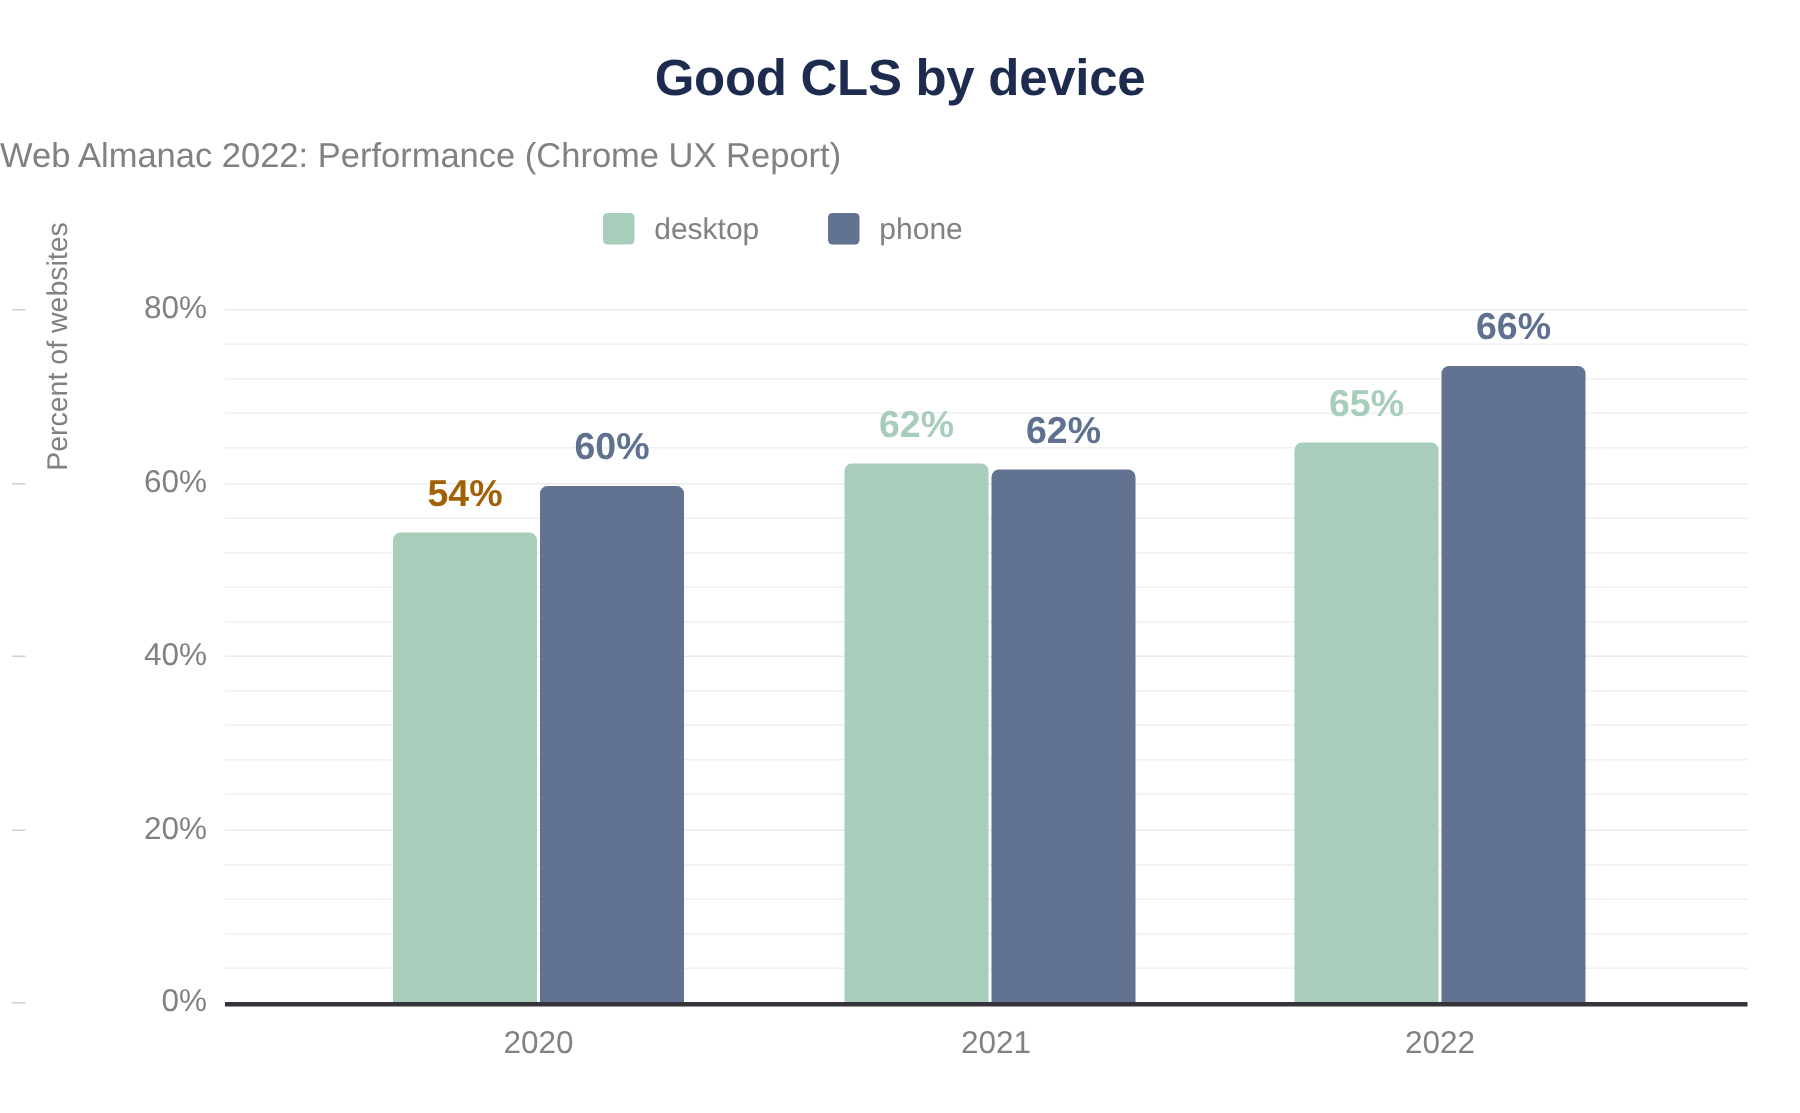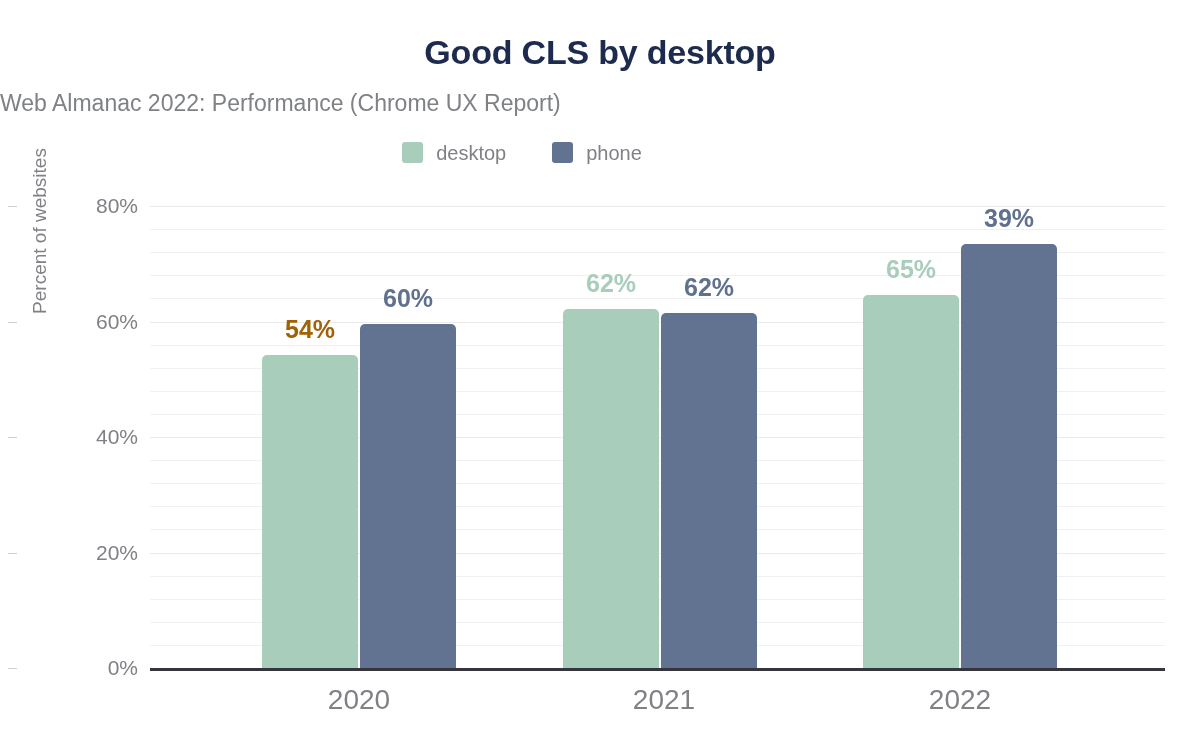--- a/index.html
+++ b/index.html
@@ -152,31 +152,31 @@
   }
   .bar-label.desktop { color: #a8cdbb; }
   .bar-label.phone   { color: #5f718f; }
 
   
   .xtick {
     position: absolute;
     top: 478px;
     width: 240px;
     text-align: center;
-    font-size: 28px;
+    font-size: 21px;
     color: #7f8185;
     transform: translateX(-50%);
   }
 </style>
 </head>
 <body>
 
 <div id="chart-root">
 
-  <div class="title">Good CLS by desktop</div>
+  <div class="title">Good CLS by device</div>
 
   <div class="subtitle">Web Almanac 2022: Performance (Chrome UX Report)</div>
 
   <div class="legend">
     <div class="legend-item">
       <span class="legend-swatch" id="sw-0" style="background: rgb(168, 205, 187);"></span>
       <span class="legend-label">desktop</span>
     </div>
     <div class="legend-item">
       <span class="legend-swatch" id="sw-1" style="background: rgb(98, 115, 146);"></span>
@@ -218,21 +218,21 @@
         <div class="bar phone" style="left: 511px; width: 96px; height: 355.163px; background: rgb(98, 115, 146);"></div>
         <div class="bar desktop" style="left: 713px; width: 96px; height: 373.065px; background: rgb(168, 205, 187);"></div>
         <div class="bar phone" style="left: 811px; width: 96px; height: 423.885px; background: rgb(98, 115, 146);"></div>
       </div>
     <div id="barlabels">
         <div class="bar-label desktop" style="left: 160px; top: 108.995px; color: #a16207;">54%</div>
         <div class="bar-label phone" style="left: 258px; top: 78.3875px; color: rgb(95, 113, 143);">60%</div>
         <div class="bar-label desktop" style="left: 461px; top: 62.795px; color: rgb(168, 205, 187);">62%</div>
         <div class="bar-label phone" style="left: 559px; top: 66.8375px; color: rgb(95, 113, 143);">62%</div>
         <div class="bar-label desktop" style="left: 761px; top: 48.935px; color: rgb(168, 205, 187);">65%</div>
-        <div class="bar-label phone" style="left: 859px; top: -1.885px; color: rgb(95, 113, 143);">39%</div>
+        <div class="bar-label phone" style="left: 859px; top: -1.885px; color: rgb(95, 113, 143);">66%</div>
       </div>
     <div class="axis-line"></div>
     <div id="xticks">
         <div class="xtick" style="left: 209px;">2020</div>
         <div class="xtick" style="left: 514px;">2021</div>
         <div class="xtick" style="left: 810px;">2022</div>
       </div>
   </div>
 
   <div id="yticks">

